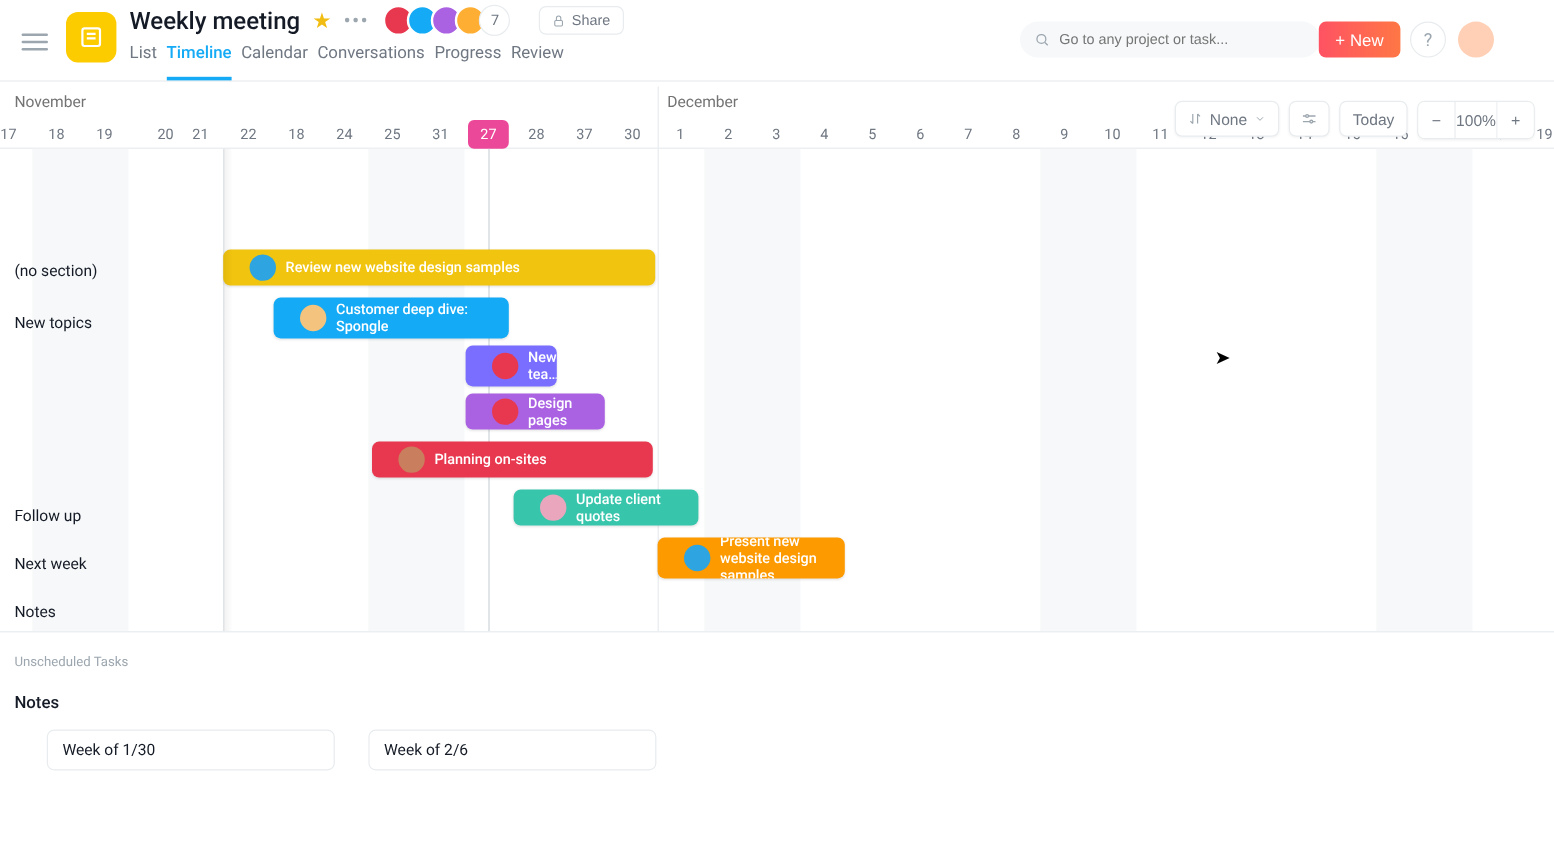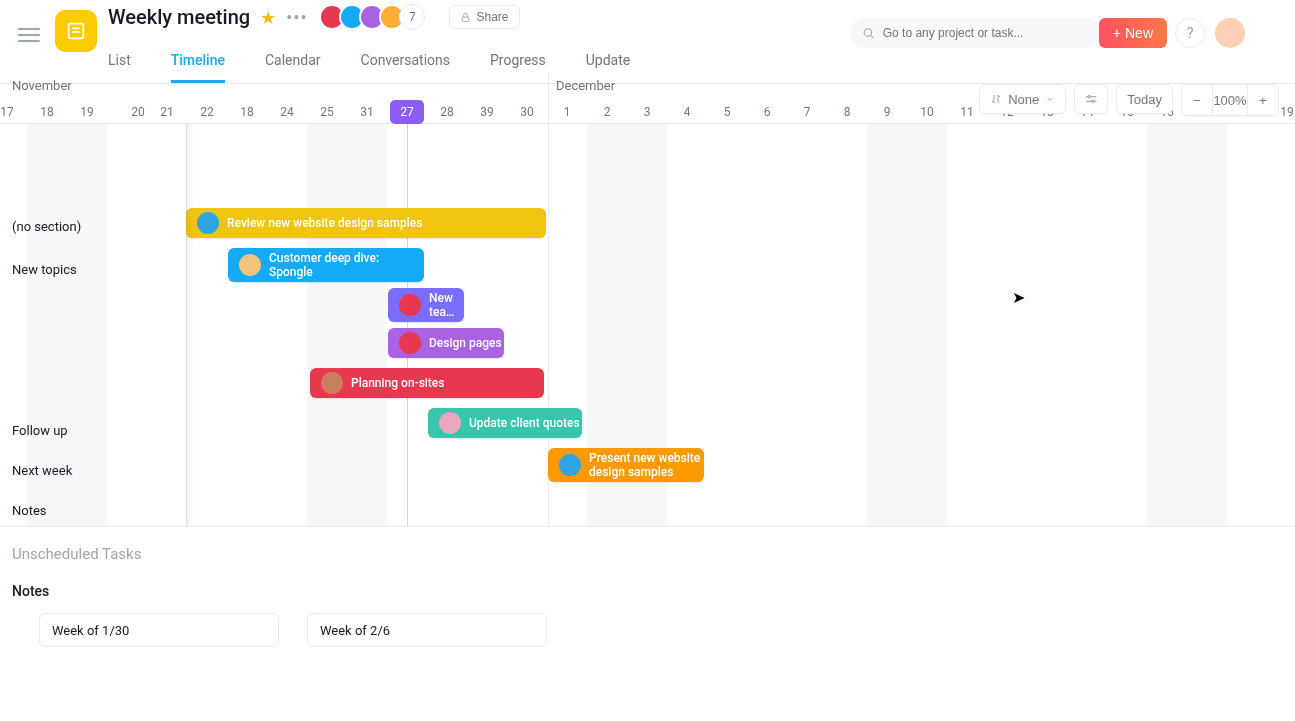--- a/index.html
+++ b/index.html
@@ -1,67 +1,67 @@
 <!DOCTYPE html>
 <html><head>
 <meta charset="utf-8">
 <style>
   * { box-sizing: border-box; margin: 0; padding: 0; }
   html, body { width: 1295px; height: 721px; font-family: -apple-system, BlinkMacSystemFont, "Segoe UI", Roboto, Helvetica, Arial, sans-serif; background: #fff; color: #151b26; overflow: hidden; }
   
-  .topbar { position: relative; height: 84px; border-bottom: 1px solid #e8ecee; }
+  .topbar { position: relative; height: 68px; border-bottom: 1px solid #e8ecee; }
   .hamburger { position: absolute; left: 18px; top: 24px; width: 22px; cursor: pointer; }
   .hamburger div { height: 2px; background: #9ca6af; margin: 4px 0; border-radius: 1px; }
   .proj-icon { position: absolute; left: 55px; top: 10px; width: 42px; height: 42px; background: #fccb00; border-radius: 10px; display:flex; align-items:center; justify-content:center; }
   .proj-icon svg { width: 22px; height: 22px; stroke:#fff; fill:none; stroke-width:2; }
   .title-area { position: absolute; left: 108px; top: 4px; display:flex; align-items:center; gap:10px; }
   .title-area h1 { font-size: 20px; font-weight: 500; color:#151b26; }
   .star { color:#f1bd12; font-size:18px; }
   .more-dots { color:#9ca6af; font-size:18px; letter-spacing:1px; cursor:pointer; }
   .members { display:flex; align-items:center; margin-left:8px; }
   .members .avatar { width:26px; height:26px; border-radius:50%; border:2px solid #fff; margin-left:-6px; display:flex; align-items:center; justify-content:center; font-size:11px; font-weight:600; color:#fff; }
   .members .count { width:26px; height:26px; border-radius:50%; border:1px solid #e8ecee; background:#fff; color:#6f7782; font-size:12px; display:flex; align-items:center; justify-content:center; margin-left:-6px; }
   .share-btn { margin-left:14px; padding:4px 10px; font-size:12px; color:#6f7782; border:1px solid #e8ecee; border-radius:6px; background:#fff; display:flex; align-items:center; gap:5px; cursor:pointer; }
-  .tabs { position:absolute; left:108px; bottom:0; display:flex; gap:40px; }
+  .tabs { position:absolute; left:108px; bottom:0; display:flex; gap:8px; }
   .tabs .tab { font-size:14px; color:#6f7782; padding:0 0 12px 0; cursor:pointer; }
   .tabs .tab.active { color:#14aaf5; border-bottom:3px solid #14aaf5; font-weight:500; }
   .search-wrap { position:absolute; right:195px; top:18px; width:250px; height:30px; background:#f6f8f9; border-radius:16px; display:flex; align-items:center; padding:0 12px; gap:8px; }
   .search-wrap input { border:none; background:transparent; outline:none; font-size:12px; color:#6f7782; width:100%; }
   .new-btn { position:absolute; right:128px; top:18px; height:30px; padding:0 14px; border:none; border-radius:6px; background:linear-gradient(90deg,#ff5263,#ff7745); color:#fff; font-size:14px; font-weight:500; display:flex; align-items:center; gap:4px; cursor:pointer; }
   .help-btn { position:absolute; right:90px; top:18px; width:30px; height:30px; border-radius:50%; border:1px solid #e8ecee; color:#9ca6af; background:#fff; display:flex; align-items:center; justify-content:center; font-size:15px; cursor:pointer; }
   .me-avatar { position:absolute; right:50px; top:18px; width:30px; height:30px; border-radius:50%; background:#ffd0b5; display:flex; align-items:center; justify-content:center; font-size:12px; color:#fff; font-weight:600; cursor:pointer; }
   
   .timeline { position:absolute; top:68px; left:0; right:0; bottom:195px; overflow:hidden; }
   .month-row { position:absolute; top:0; left:0; right:0; height:32px; font-size:13px; color:#737373; }
   .month-row span.nov { position:absolute; left:12px; top:10px; }
   .month-row span.dec { position:absolute; left:556px; top:10px; }
   .month-divider { position:absolute; left:548px; top:4px; bottom:-500px; width:1px; background:#e8ecee; z-index:0;}
   .day-row { position:absolute; top:32px; left:0; right:0; height:24px; border-bottom:1px solid #e8ecee; display:flex; }
   .day-cell { width:40px; text-align:center; font-size:12px; color:#6f7782; line-height:24px; position:relative; }
-  .day-cell.today span { display:inline-block; background:#8b5cf6; color:#fff; width:34px; height:24px; line-height:24px; border-radius:5px; }
+  .day-cell.today span { display:inline-block; background:#ec4899; color:#fff; width:34px; height:24px; line-height:24px; border-radius:5px; }
   .grid { position:absolute; top:56px; left:0; right:0; bottom:0; }
   .weekend { position:absolute; top:0; bottom:0; width:80px; background:#f6f8f9; }
   .today-line { position:absolute; top:0; bottom:0; width:1px; background:#d0d4d8; left:407px; z-index:1;}
   .sidebar-labels { position:absolute; top:56px; left:0; width:186px; z-index:3; }
   .sidebar-labels div { font-size:13px; color:#151b26; padding-left:12px; position:absolute; }
   .sidebar-border { position:absolute; left:186px; top:56px; bottom:0; width:1px; background:#e8ecee; }
-  .task { position:absolute; height:30px; border-radius:6px; display:flex; align-items:center; color:#fff; font-size:12px; font-weight:500; padding-left:11px; gap:8px; overflow:hidden; cursor:pointer; box-shadow:0 1px 2px rgba(0,0,0,0.1); z-index:2;}
+  .task { position:absolute; height:30px; border-radius:6px; display:flex; align-items:center; color:#fff; font-size:12px; font-weight:500; padding-left:22px; gap:8px; overflow:hidden; cursor:pointer; box-shadow:0 1px 2px rgba(0,0,0,0.1); z-index:2;}
   .task.tall { height:34px; line-height:14px; }
   .task .av { width:22px; height:22px; border-radius:50%; background:rgba(255,255,255,0.4); flex-shrink:0; display:flex; align-items:center; justify-content:center; font-size:10px; }
   .task .txt { white-space:normal; overflow:hidden; }
   .leftshadow { position:absolute; left:186px; top:56px; bottom:0; width:8px; background:linear-gradient(90deg, rgba(0,0,0,0.06), transparent); z-index:3;}
   
   .view-controls { position:absolute; right:16px; top:84px; display:flex; gap:8px; z-index:4; }
   .vc-btn { height:30px; padding:0 10px; font-size:13px; color:#6f7782; background:#fff; border:1px solid #e8ecee; border-radius:6px; display:flex; align-items:center; gap:6px; cursor:pointer; box-shadow:0 1px 2px rgba(0,0,0,0.04); }
   .vc-seg { display:flex; border:1px solid #e8ecee; border-radius:6px; overflow:hidden; background:#fff; box-shadow:0 1px 2px rgba(0,0,0,0.04);}
   .vc-seg button { border:none; background:#fff; color:#6f7782; width:30px; height:30px; cursor:pointer; }
   .vc-seg .zoom { width:36px; border-left:1px solid #e8ecee; border-right:1px solid #e8ecee; font-size:13px; }
   
   .bottom-panel { position:absolute; left:0; right:0; bottom:0; top:526px; border-top:1px solid #e8ecee; padding:18px 12px; background:#fff; }
-  .bottom-panel .heading { font-size:15px; color:#9ca6af; margin-bottom:20px; }
+  .bottom-panel .heading { font-size:11px; color:#9ca6af; margin-bottom:20px; }
   .bottom-panel .subheading { font-size:14px; color:#151b26; font-weight:500; margin-bottom:14px; }
   .cards { display:flex; gap:28px;margin-left:27px; }
   .card { width:240px; height:34px; border:1px solid #e8ecee; border-radius:6px; padding:0 12px; display:flex; align-items:center; font-size:13px; color:#151b26; cursor:pointer; }
   
   .cursor { position:absolute; left:1012px; top:288px; font-size:16px; z-index:10; pointer-events:none; color:#000;}
 </style>
 </head>
 <body>
 
 <div class="topbar">
@@ -95,21 +95,21 @@
         </svg>
       <span>Share</span>
     </button>
   </div>
   <div class="tabs" id="tabs">
       <div class="tab">List</div>
       <div class="tab active">Timeline</div>
       <div class="tab">Calendar</div>
       <div class="tab">Conversations</div>
       <div class="tab">Progress</div>
-      <div class="tab">Update</div>
+      <div class="tab">Review</div>
     </div>
 
   <div class="search-wrap">
     <svg width="14" height="14" viewBox="0 0 24 24" fill="none" stroke="#9ca6af" stroke-width="2">
         <circle cx="11" cy="11" r="7"></circle>
         <line x1="21" y1="21" x2="16.5" y2="16.5"></line>
       </svg>
     <input type="text" placeholder="Go to any project or task..." style="">
   </div>
   <button class="new-btn">
@@ -160,21 +160,21 @@
       <div class="day-cell" style="position: absolute; left: 67px;"><span>19</span></div>
       <div class="day-cell" style="position: absolute; left: 118px;"><span>20</span></div>
       <div class="day-cell" style="position: absolute; left: 147px;"><span>21</span></div>
       <div class="day-cell" style="position: absolute; left: 187px;"><span>22</span></div>
       <div class="day-cell" style="position: absolute; left: 227px;"><span>18</span></div>
       <div class="day-cell" style="position: absolute; left: 267px;"><span>24</span></div>
       <div class="day-cell" style="position: absolute; left: 307px;"><span>25</span></div>
       <div class="day-cell" style="position: absolute; left: 347px;"><span>31</span></div>
       <div class="day-cell today" style="position: absolute; left: 387px;"><span>27</span></div>
       <div class="day-cell" style="position: absolute; left: 427px;"><span>28</span></div>
-      <div class="day-cell" style="position: absolute; left: 467px;"><span>39</span></div>
+      <div class="day-cell" style="position: absolute; left: 467px;"><span>37</span></div>
       <div class="day-cell" style="position: absolute; left: 507px;"><span>30</span></div>
       <div class="day-cell" style="position: absolute; left: 547px;"><span>1</span></div>
       <div class="day-cell" style="position: absolute; left: 587px;"><span>2</span></div>
       <div class="day-cell" style="position: absolute; left: 627px;"><span>3</span></div>
       <div class="day-cell" style="position: absolute; left: 667px;"><span>4</span></div>
       <div class="day-cell" style="position: absolute; left: 707px;"><span>5</span></div>
       <div class="day-cell" style="position: absolute; left: 747px;"><span>6</span></div>
       <div class="day-cell" style="position: absolute; left: 787px;"><span>7</span></div>
       <div class="day-cell" style="position: absolute; left: 827px;"><span>8</span></div>
       <div class="day-cell" style="position: absolute; left: 867px;"><span>9</span></div>

